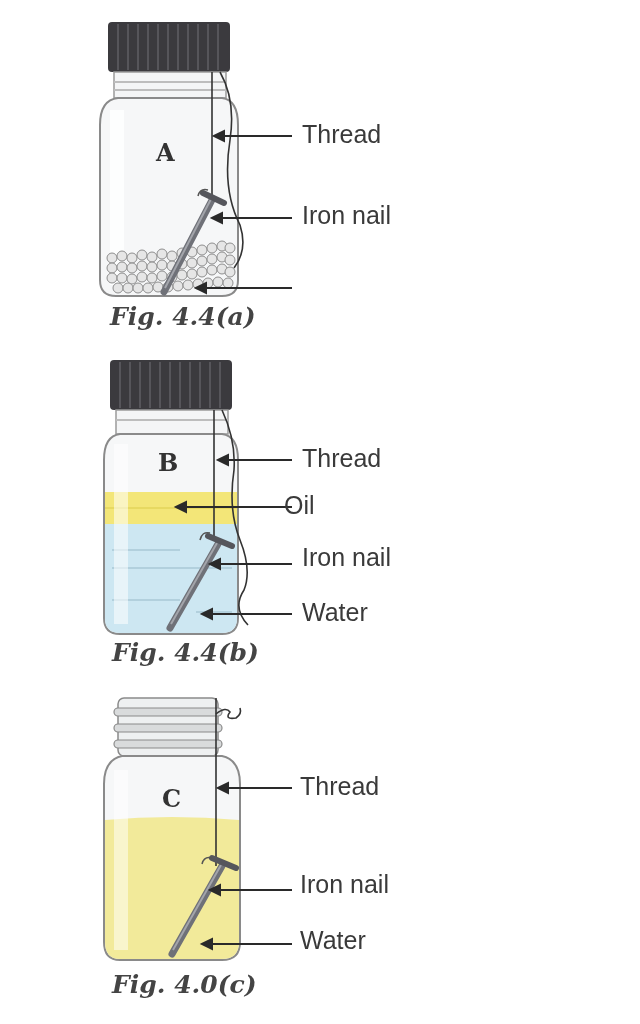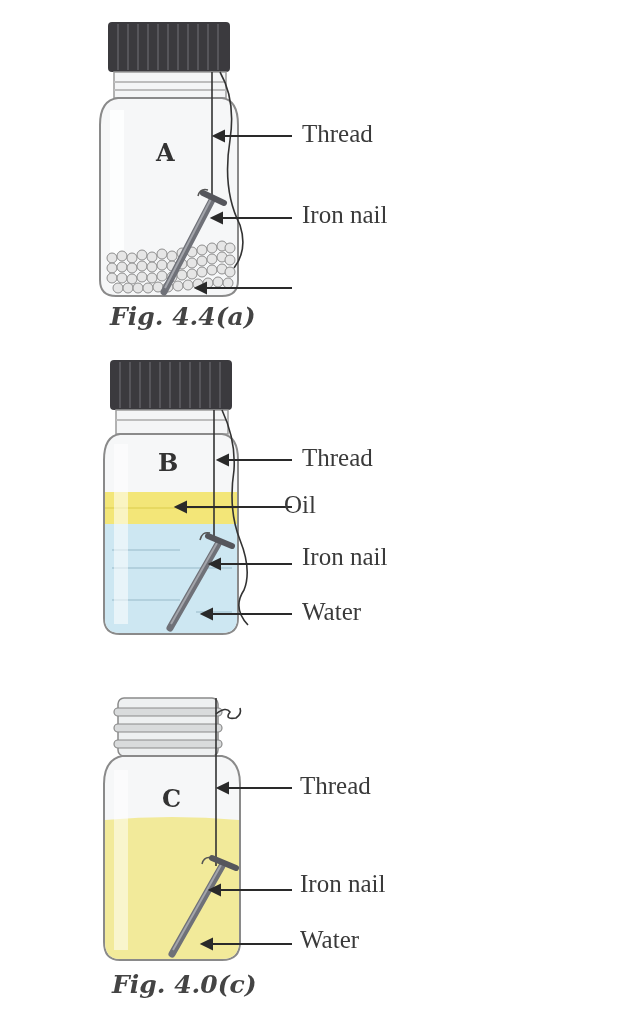--- a/index.html
+++ b/index.html
@@ -4,21 +4,21 @@
 <style>
   html, body { margin: 0; padding: 0; }
   body {
     width: 640px; height: 1024px; background: #ffffff; position: relative; overflow: hidden;
     font-family: "DejaVu Serif", "Liberation Serif", serif;
   }
   .fig { position: absolute; left: 0; width: 640px; }
   .fig svg { position: absolute; left: 0; top: 0; }
   .label {
     position: absolute; font-size: 25px; color: #3a3a3a; letter-spacing: 0px;
-    font-family: Liberation Serif, serif; white-space: nowrap;
+    font-family: Liberation Sans, sans-serif; white-space: nowrap;
   }
   .jar-letter {
     position: absolute; font-size: 24px; color: #333; font-weight: bold;
     font-family: "DejaVu Serif", "Liberation Serif", serif;
   }
   .caption {
     position: absolute; font-size: 25px; color: #444; font-style: italic; font-weight: bold;
     font-family: "DejaVu Serif", "Liberation Serif", serif; white-space: nowrap;
   }
 </style>
@@ -185,20 +185,21 @@
         <polygon points="210,224 220,219 220,229"></polygon>
       <line x1="206" y1="274" x2="292" y2="274"></line>
         <polygon points="202,274 212,269 212,279"></polygon>
     </g>
   </svg>
   <div class="jar-letter" style="left:158px; top:108px;">B</div>
   <div class="label" style="left:302px; top:104px;">Thread</div>
   <div class="label" style="left:284px; top:151px;">Oil</div>
   <div class="label" style="left:302px; top:203px;">Iron nail</div>
   <div class="label" style="left:302px; top:258px;">Water</div>
+  <div class="caption" style="left:112px; top:298px;">Fig. 4.4(b)</div>
 </div>
 
 <div class="fig" style="top:680px; height:344px;">
   <svg width="640" height="344">
 
     <g>
       <rect x="118" y="18" width="100" height="58" rx="6" fill="#eef0f1" stroke="#8a8a8a" stroke-width="1.5"></rect>
       <rect x="114" y="28" width="108" height="8" rx="4" fill="#d9dbdc" stroke="#8a8a8a" stroke-width="1.2"></rect>
       <rect x="114" y="44" width="108" height="8" rx="4" fill="#d9dbdc" stroke="#8a8a8a" stroke-width="1.2"></rect>
       <rect x="114" y="60" width="108" height="8" rx="4" fill="#d9dbdc" stroke="#8a8a8a" stroke-width="1.2"></rect>

